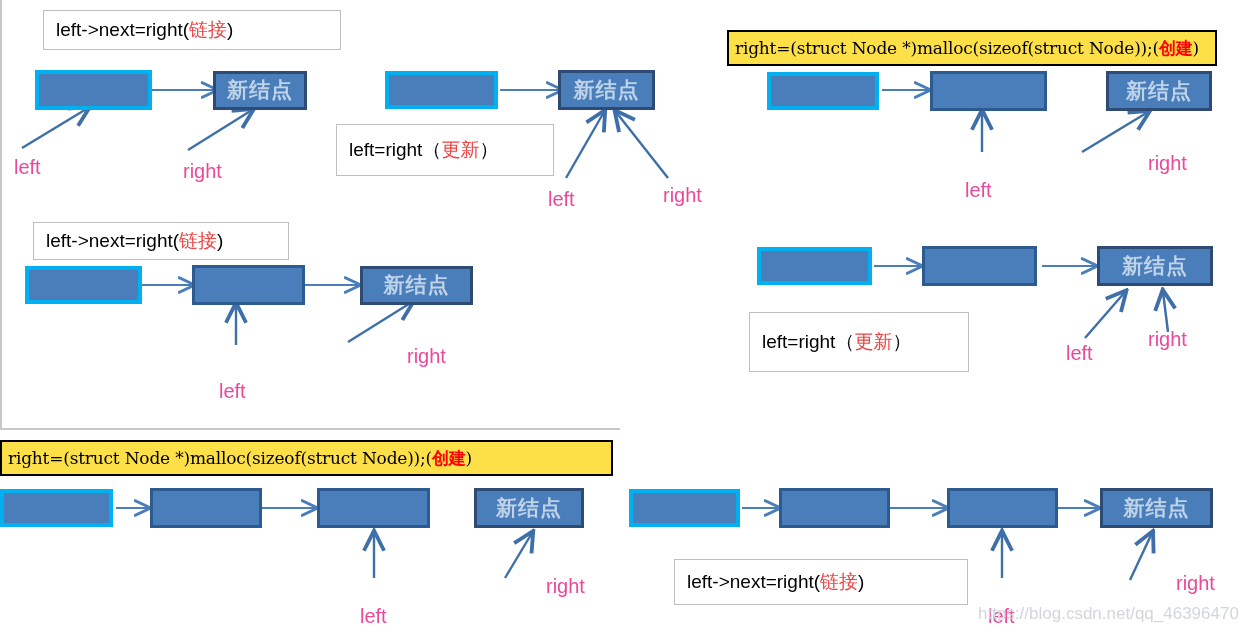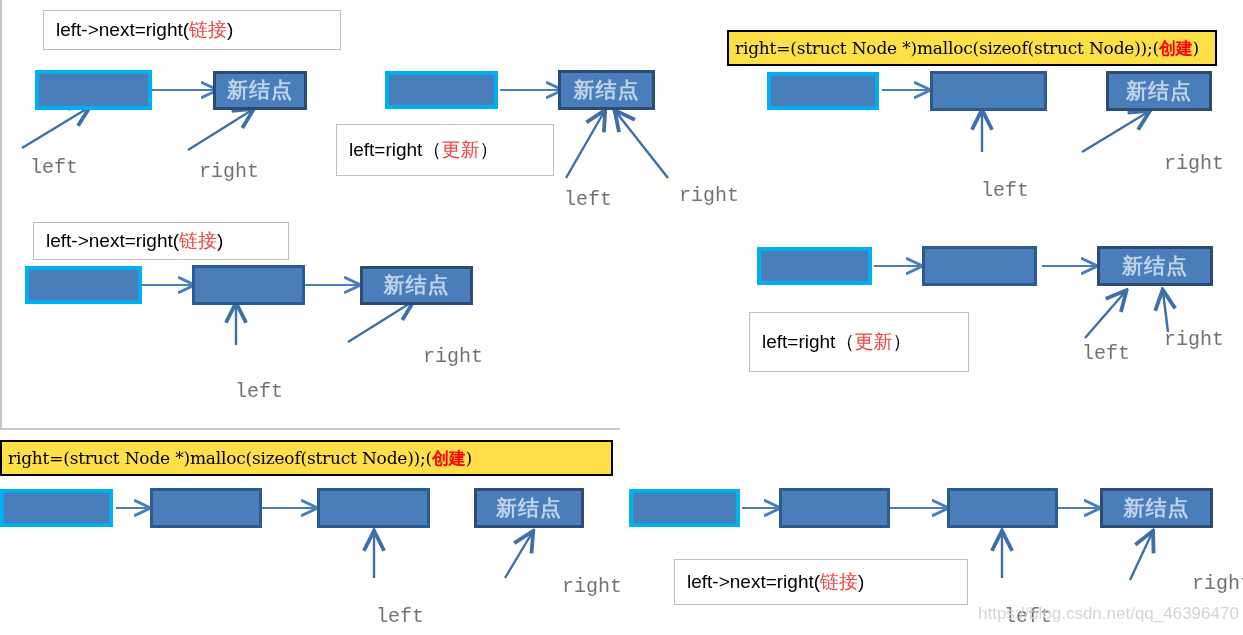--- a/index.html
+++ b/index.html
@@ -86,24 +86,23 @@
   .codebox .red {
     color: #FF0000;
     font-family: "DejaVu Sans", sans-serif;
     font-weight: bold;
   }
 
   
   .ptr {
     position: absolute;
     font-size: 20px;
-    color: #737373;
-    font-family: Liberation Mono, monospace;
-    white-space: nowrap;
-    margin-left: 16px;
+    color: #ec4899;
+    font-family: Liberation Sans, sans-serif;
+    white-space: nowrap;
   }
 
   
   .arrows {
     position: absolute;
     left: 0;
     top: 0;
     width: 1243px;
     height: 635px;
     pointer-events: none;

